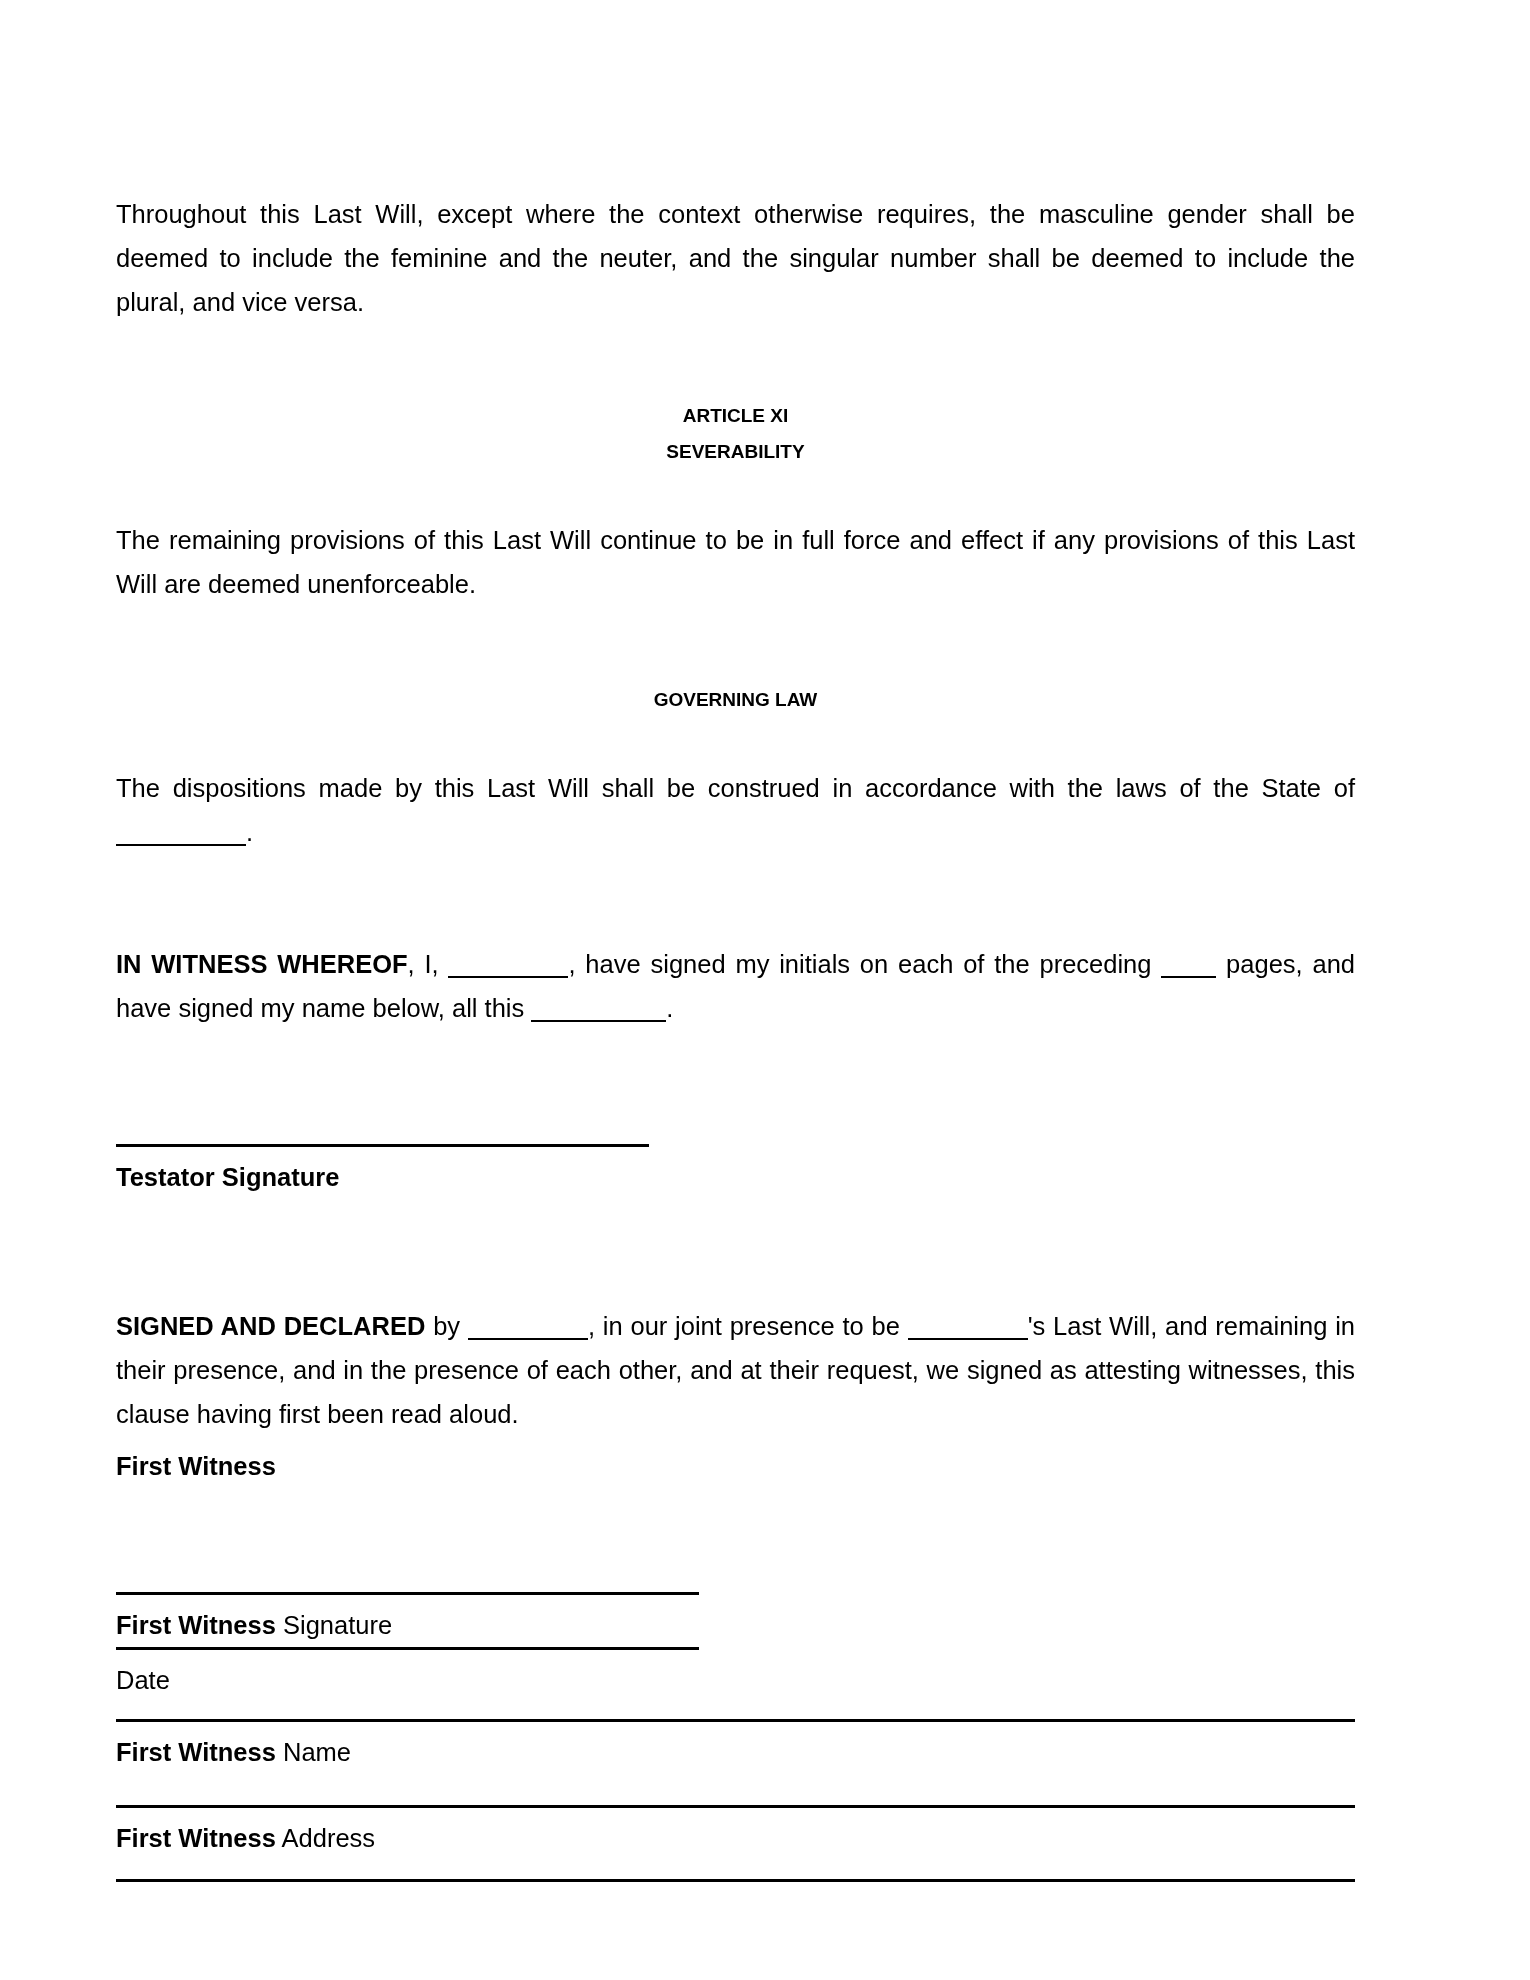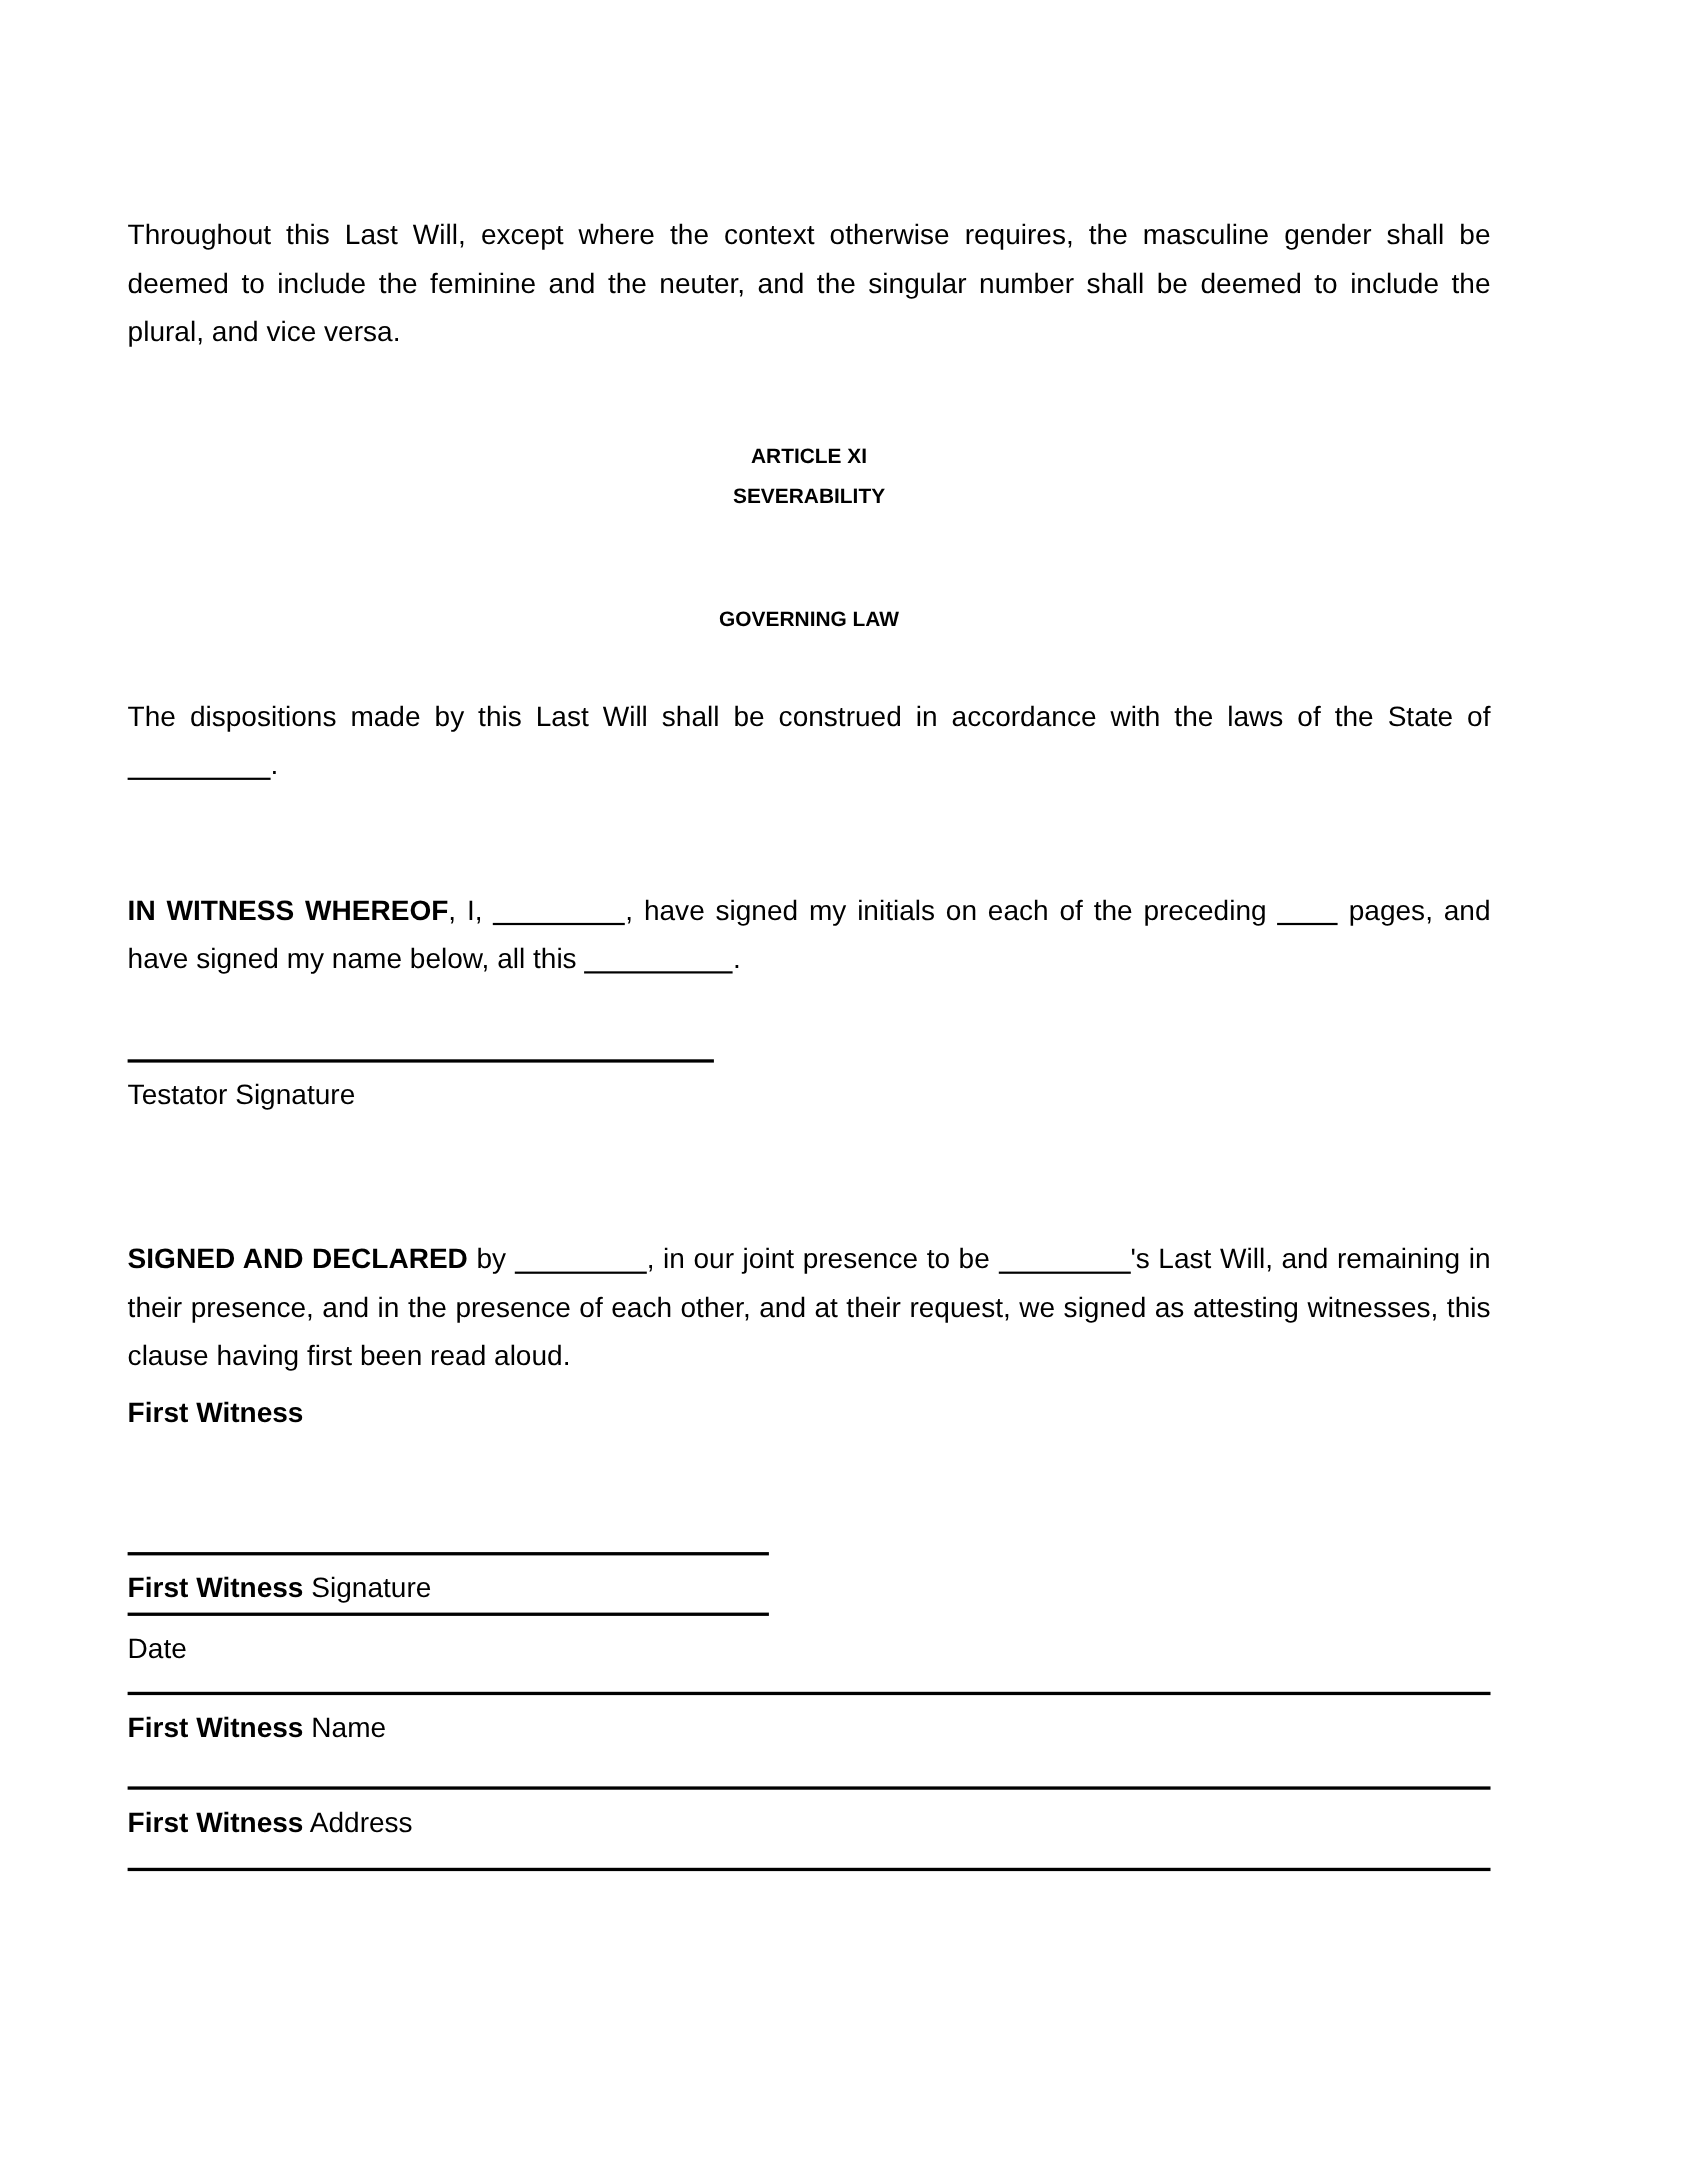--- a/index.html
+++ b/index.html
@@ -30,40 +30,41 @@
     display: inline-block;
     border-bottom: 2px solid #000;
     height: 12px;
     vertical-align: -5px;
   }
   .w55 { width: 55px; }
   .w120 { width: 120px; }
   .w130 { width: 130px; }
   .w135 { width: 135px; }
   .rule { border-top: 3px solid #000; height: 0; }
-  .sig-block { margin-top: 69px; width: 533px; }
+  .sig-block { margin-top: 114px; width: 533px; font-weight: bold; }
   .sig-label { padding-top: 8px; line-height: 44px; text-align: left; }
   .sig-row { margin-top: 104px; display: flex; justify-content: flex-end; flex-direction: column; }
   .sig-col { width: 583px; }
   .full-row-name { margin-top: 17px; }
   .full-row-address { margin-top: 31px; }
   .bottom-rule { margin-top: 19px; }
 </style>
 </head>
 <body>
 
 <div class="page">
 
   <p class="para"><span>Throughout this Last Will, except where the context otherwise requires, the masculine gender shall be deemed to include the feminine and the neuter, and the singular number shall be deemed to include the plural, and vice versa.</span></p>
 
   <div class="heading heading-xi">
     <div>ARTICLE XI</div>
     <div>SEVERABILITY</div>
   </div>
 
+  <p class="para para-severability"><span>The remaining provisions of this Last Will continue to be in full force and effect if any provisions of this Last Will are deemed unenforceable.</span></p>
 
   <div class="heading heading-xii">
     <div>GOVERNING LAW</div>
   </div>
 
   <p class="para para-governing">
     <span>The dispositions made by this Last Will shall be construed in accordance with the laws of the State of</span>
     <span class="blank w130"></span><span>.</span>
   </p>
 

